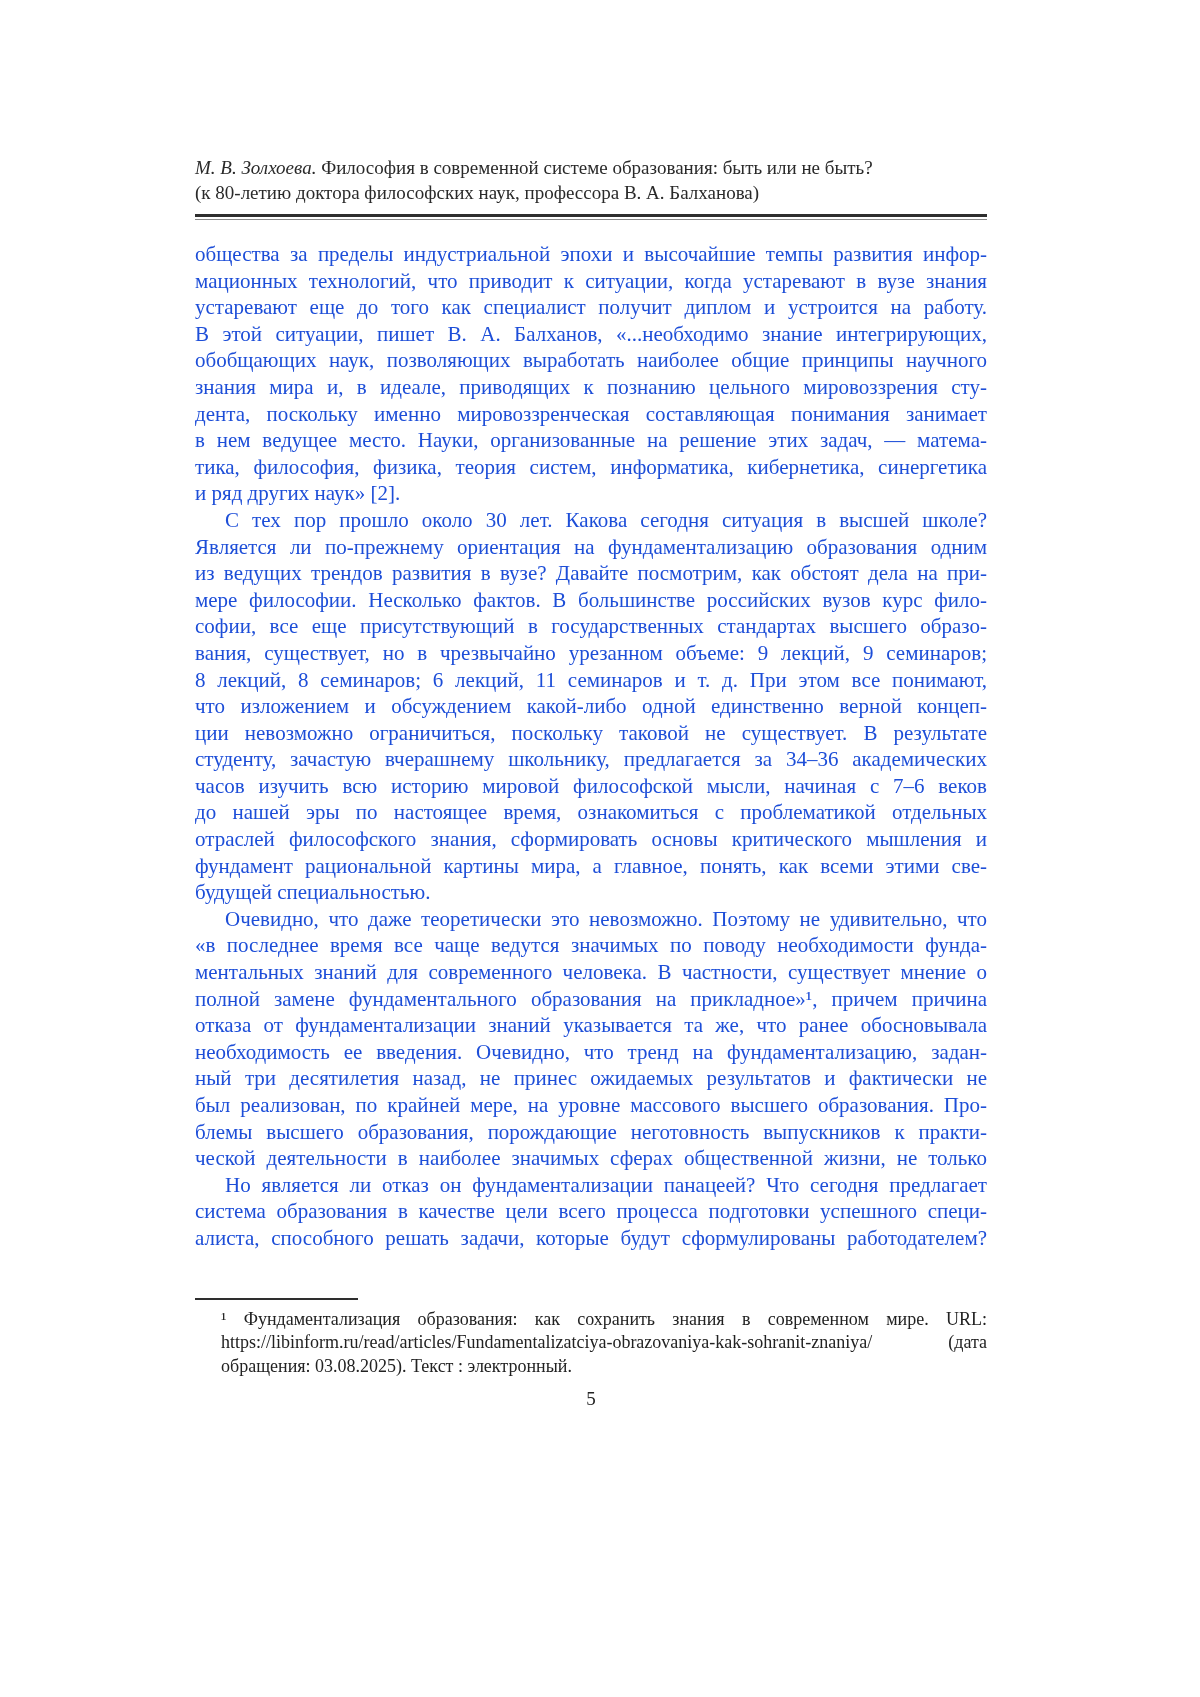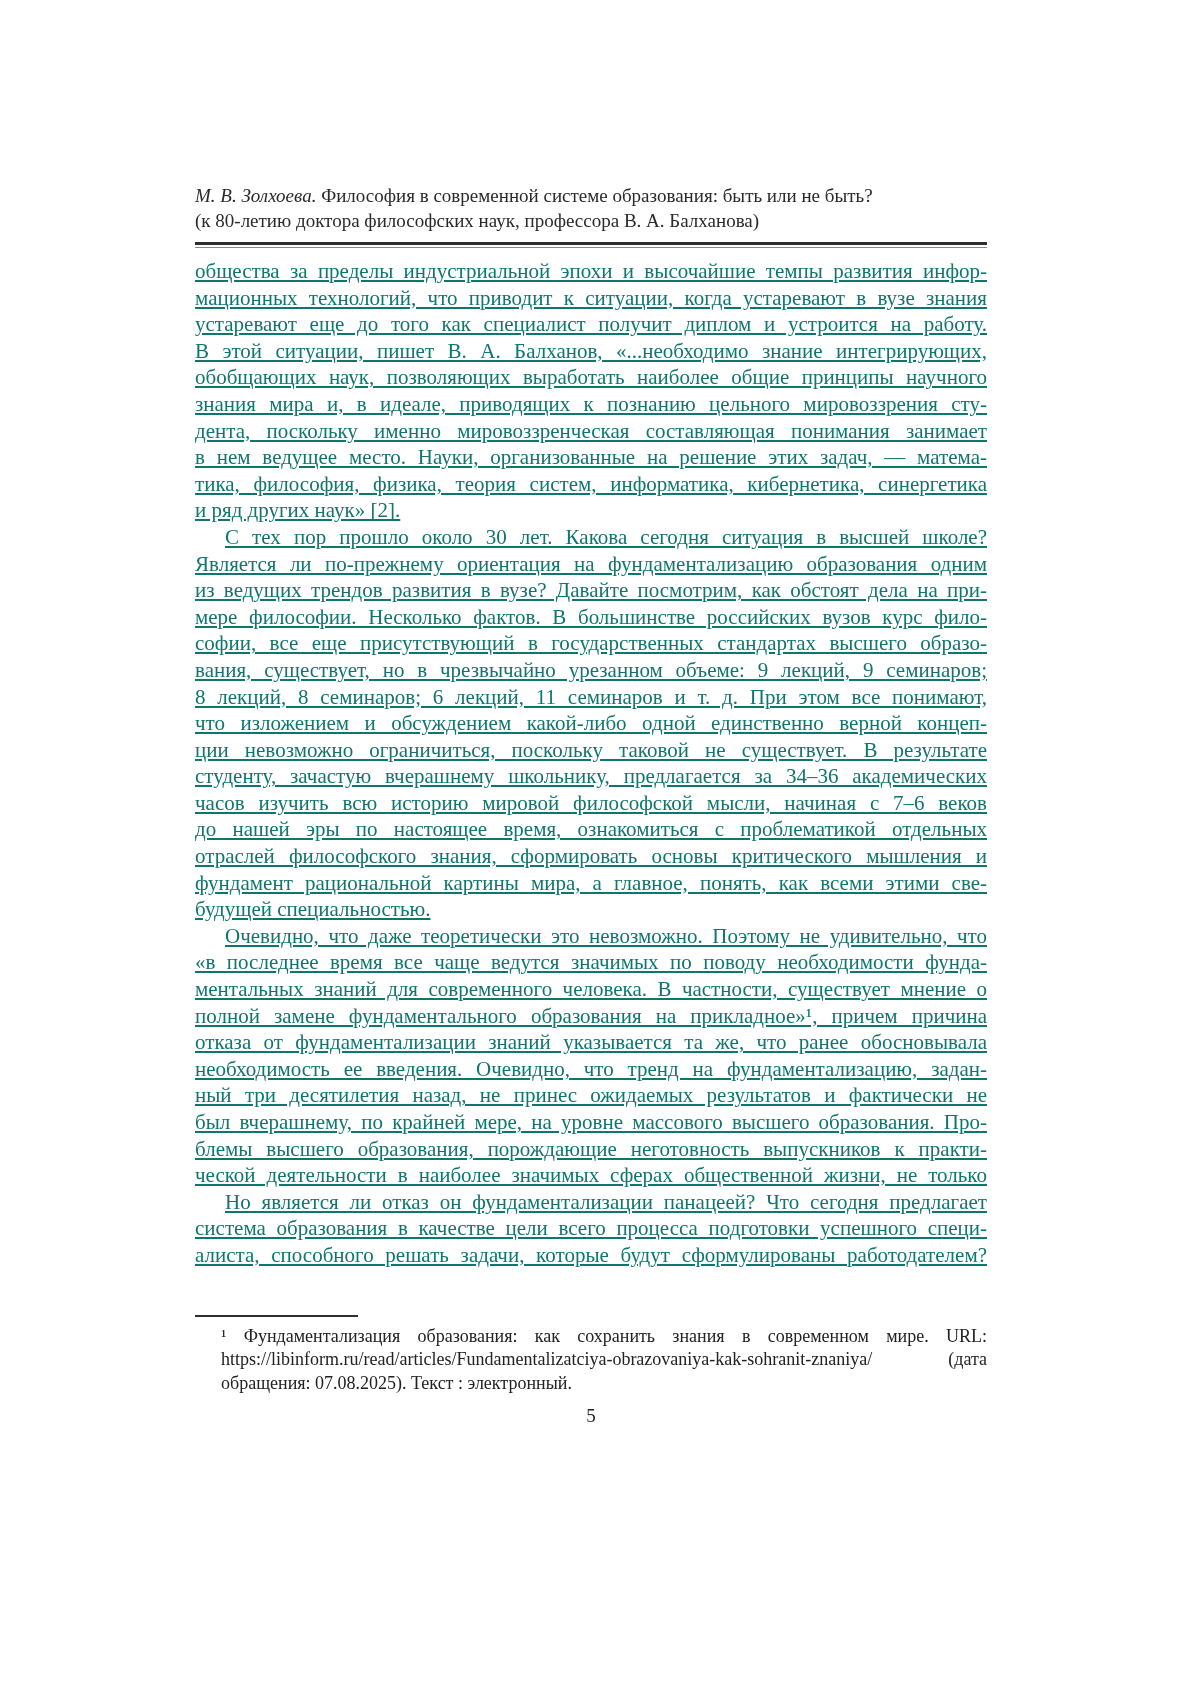--- a/index.html
+++ b/index.html
@@ -9,43 +9,42 @@
     width: 1200px;
     height: 1697px;
     background: #ffffff;
     font-family: "Liberation Serif", "DejaVu Serif", serif;
     color: #1f1f1f;
     overflow: hidden;
   }
   .content {
     position: absolute;
     left: 195px;
-    top: 183px;
+    top: 155px;
     width: 792px;
   }
   .running-header {
     font-size: 19px;
     line-height: 25px;
     color: #2a2a2a;
     text-align: left;
   }
   .running-header .author { font-style: italic; }
   .header-rule {
     margin-top: 9px;
     width: 100%;
     height: 6px;
     border-top: 3px solid #2e2e2e;
     border-bottom: 1px solid #8a8a8a;
   }
   .body-text {
-    margin-top: 10px;
+    margin-top: 21px;
     font-size: 21px;
     line-height: 26.6px;
-    color: #0f766e;
-    text-decoration: underline;
+    color: #1d4ed8;
   }
   .line {
     text-align: justify;
     text-align-last: justify;
     white-space: normal;
   }
   .line.last { text-align-last: left; }
   .line.indent { text-indent: 30px; }
   .footnote-rule {
     margin-top: 46px;
@@ -106,32 +105,32 @@
         <div class="line">отраслей философского знания, сформировать основы критического мышления и</div>
         <div class="line">фундамент рациональной картины мира, а главное, понять, как всеми этими све-</div>
         <div class="line last">будущей специальностью.</div>
         <div class="line indent">Очевидно, что даже теоретически это невозможно. Поэтому не удивительно, что</div>
         <div class="line">«в последнее время все чаще ведутся значимых по поводу необходимости фунда-</div>
         <div class="line">ментальных знаний для современного человека. В частности, существует мнение о</div>
         <div class="line">полной замене фундаментального образования на прикладное»¹, причем причина</div>
         <div class="line">отказа от фундаментализации знаний указывается та же, что ранее обосновывала</div>
         <div class="line">необходимость ее введения. Очевидно, что тренд на фундаментализацию, задан-</div>
         <div class="line">ный три десятилетия назад, не принес ожидаемых результатов и фактически не</div>
-        <div class="line">был вчерашнему, по крайней мере, на уровне массового высшего образования. Про-</div>
+        <div class="line">был реализован, по крайней мере, на уровне массового высшего образования. Про-</div>
         <div class="line">блемы высшего образования, порождающие неготовность выпускников к практи-</div>
         <div class="line">ческой деятельности в наиболее значимых сферах общественной жизни, не только</div>
         <div class="line indent">Но является ли отказ он фундаментализации панацеей? Что сегодня предлагает</div>
         <div class="line">система образования в качестве цели всего процесса подготовки успешного специ-</div>
         <div class="line">алиста, способного решать задачи, которые будут сформулированы работодателем?</div>
       </div>
 
     <div class="footnote-rule"></div>
 
     <div class="footnote" id="footnote">
         <div class="line">¹ Фундаментализация образования: как сохранить знания в современном мире. URL:</div>
         <div class="line">https://libinform.ru/read/articles/Fundamentalizatciya-obrazovaniya-kak-sohranit-znaniya/ (дата</div>
-        <div class="line last">обращения: 07.08.2025). Текст : электронный.</div>
+        <div class="line last">обращения: 03.08.2025). Текст : электронный.</div>
       </div>
 
     <div class="page-number">5</div>
 
   </div>
 </div>
 
 </body></html>

